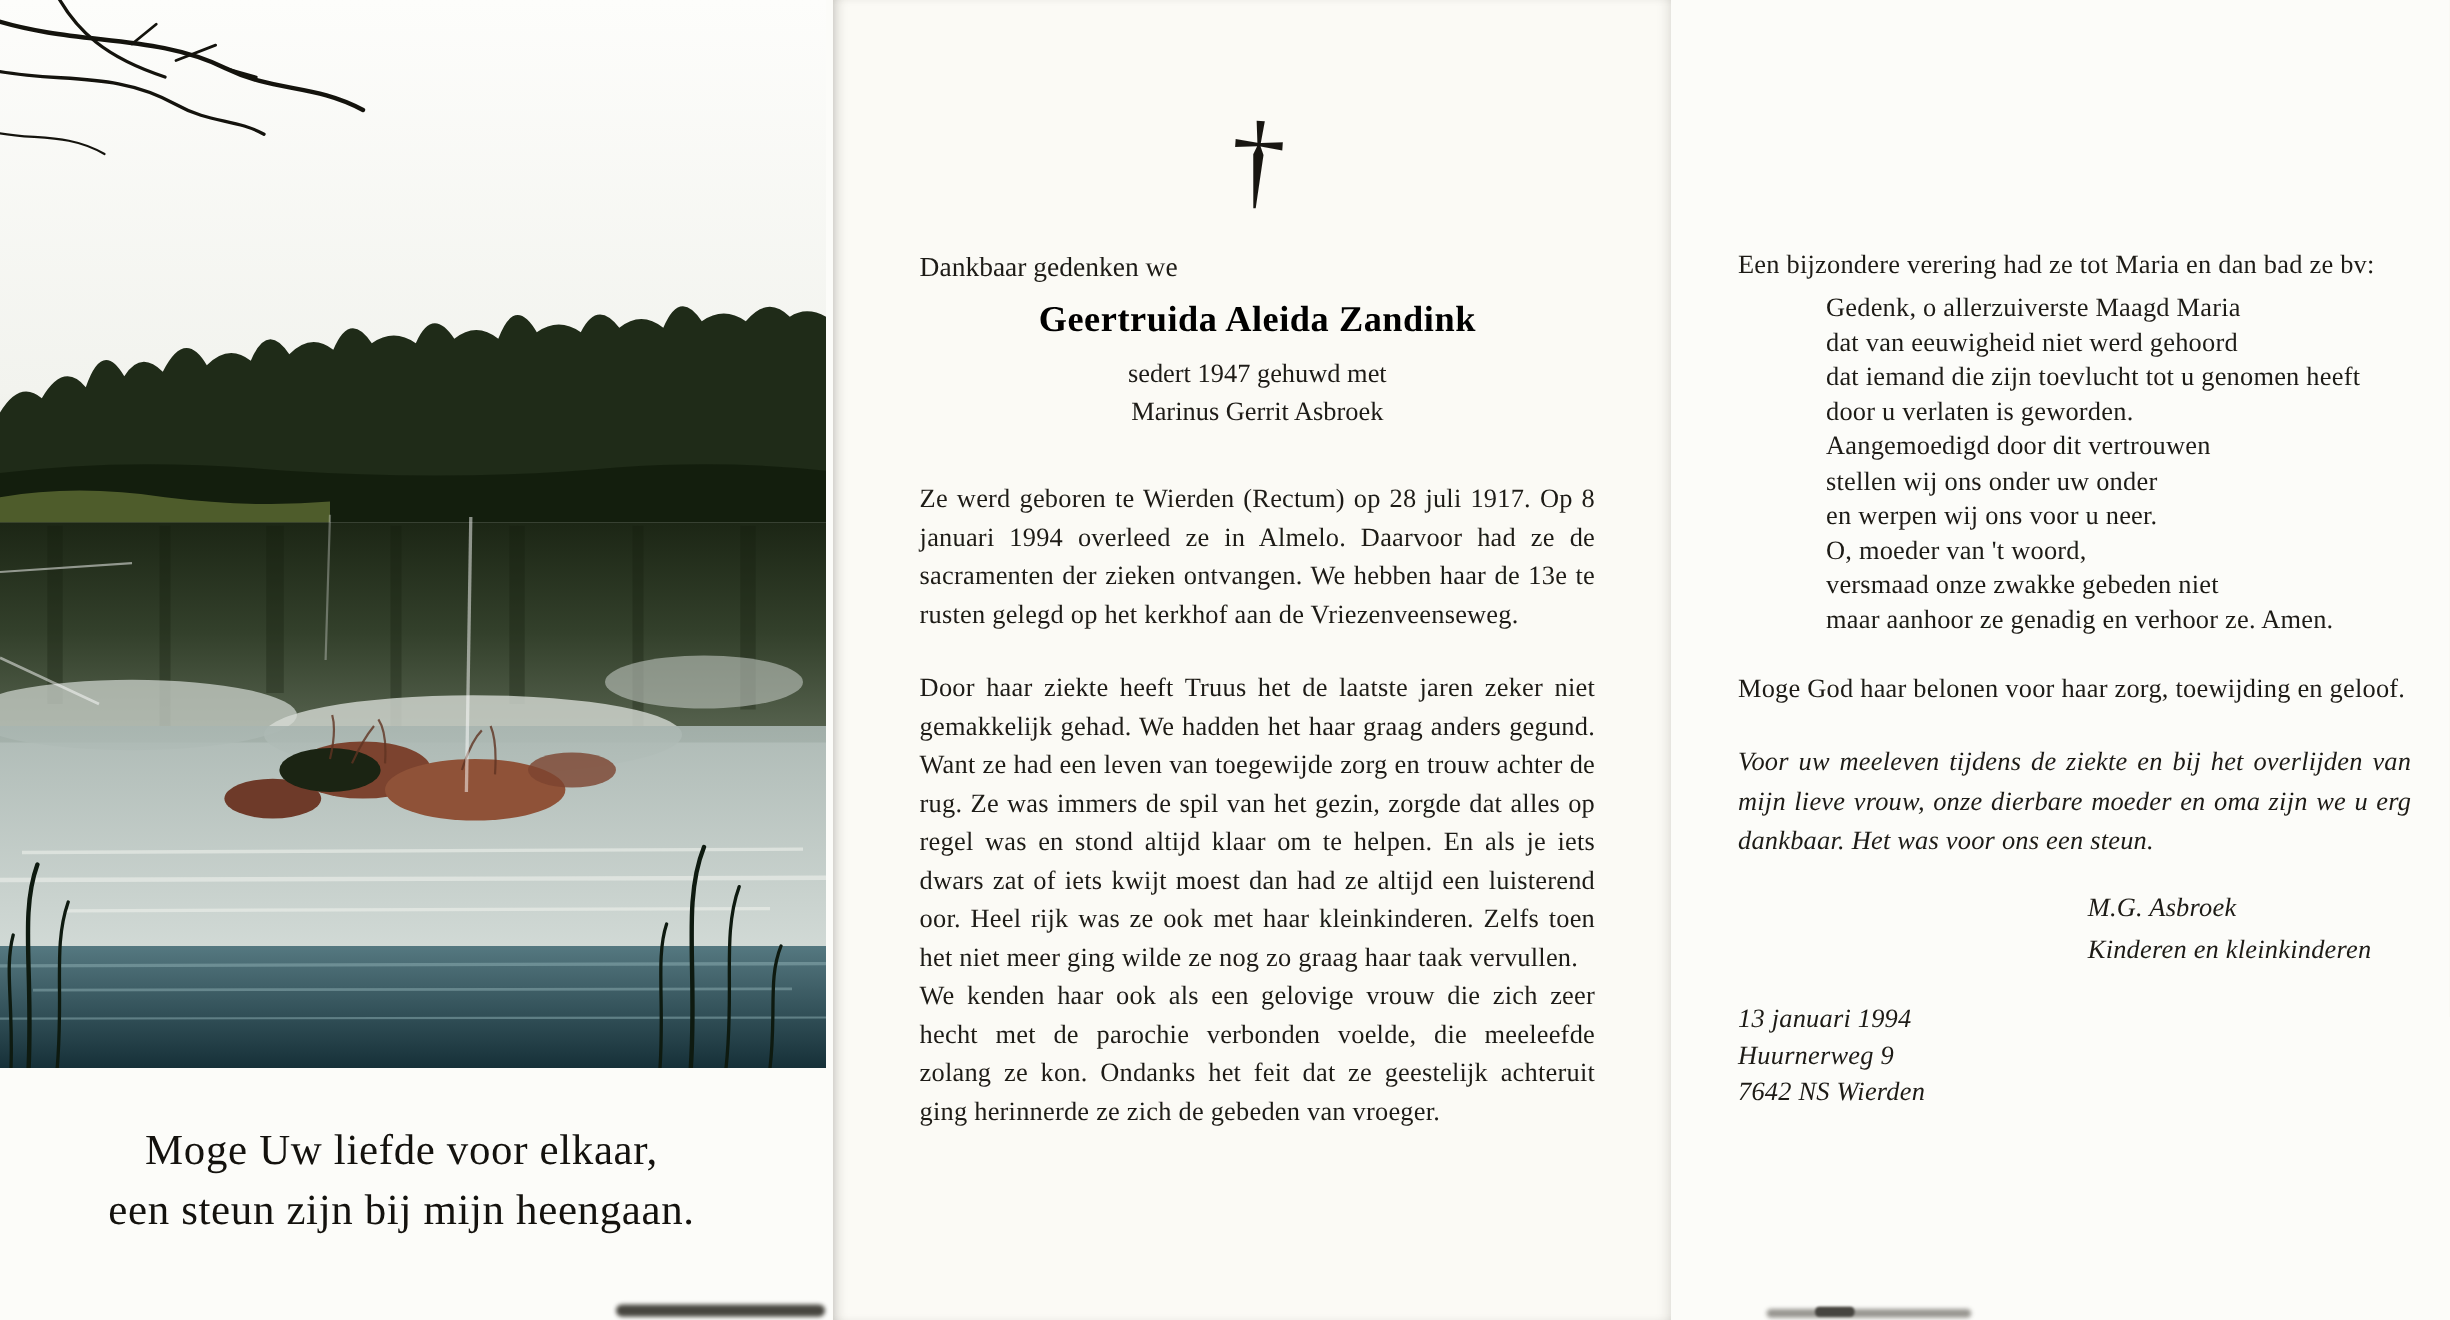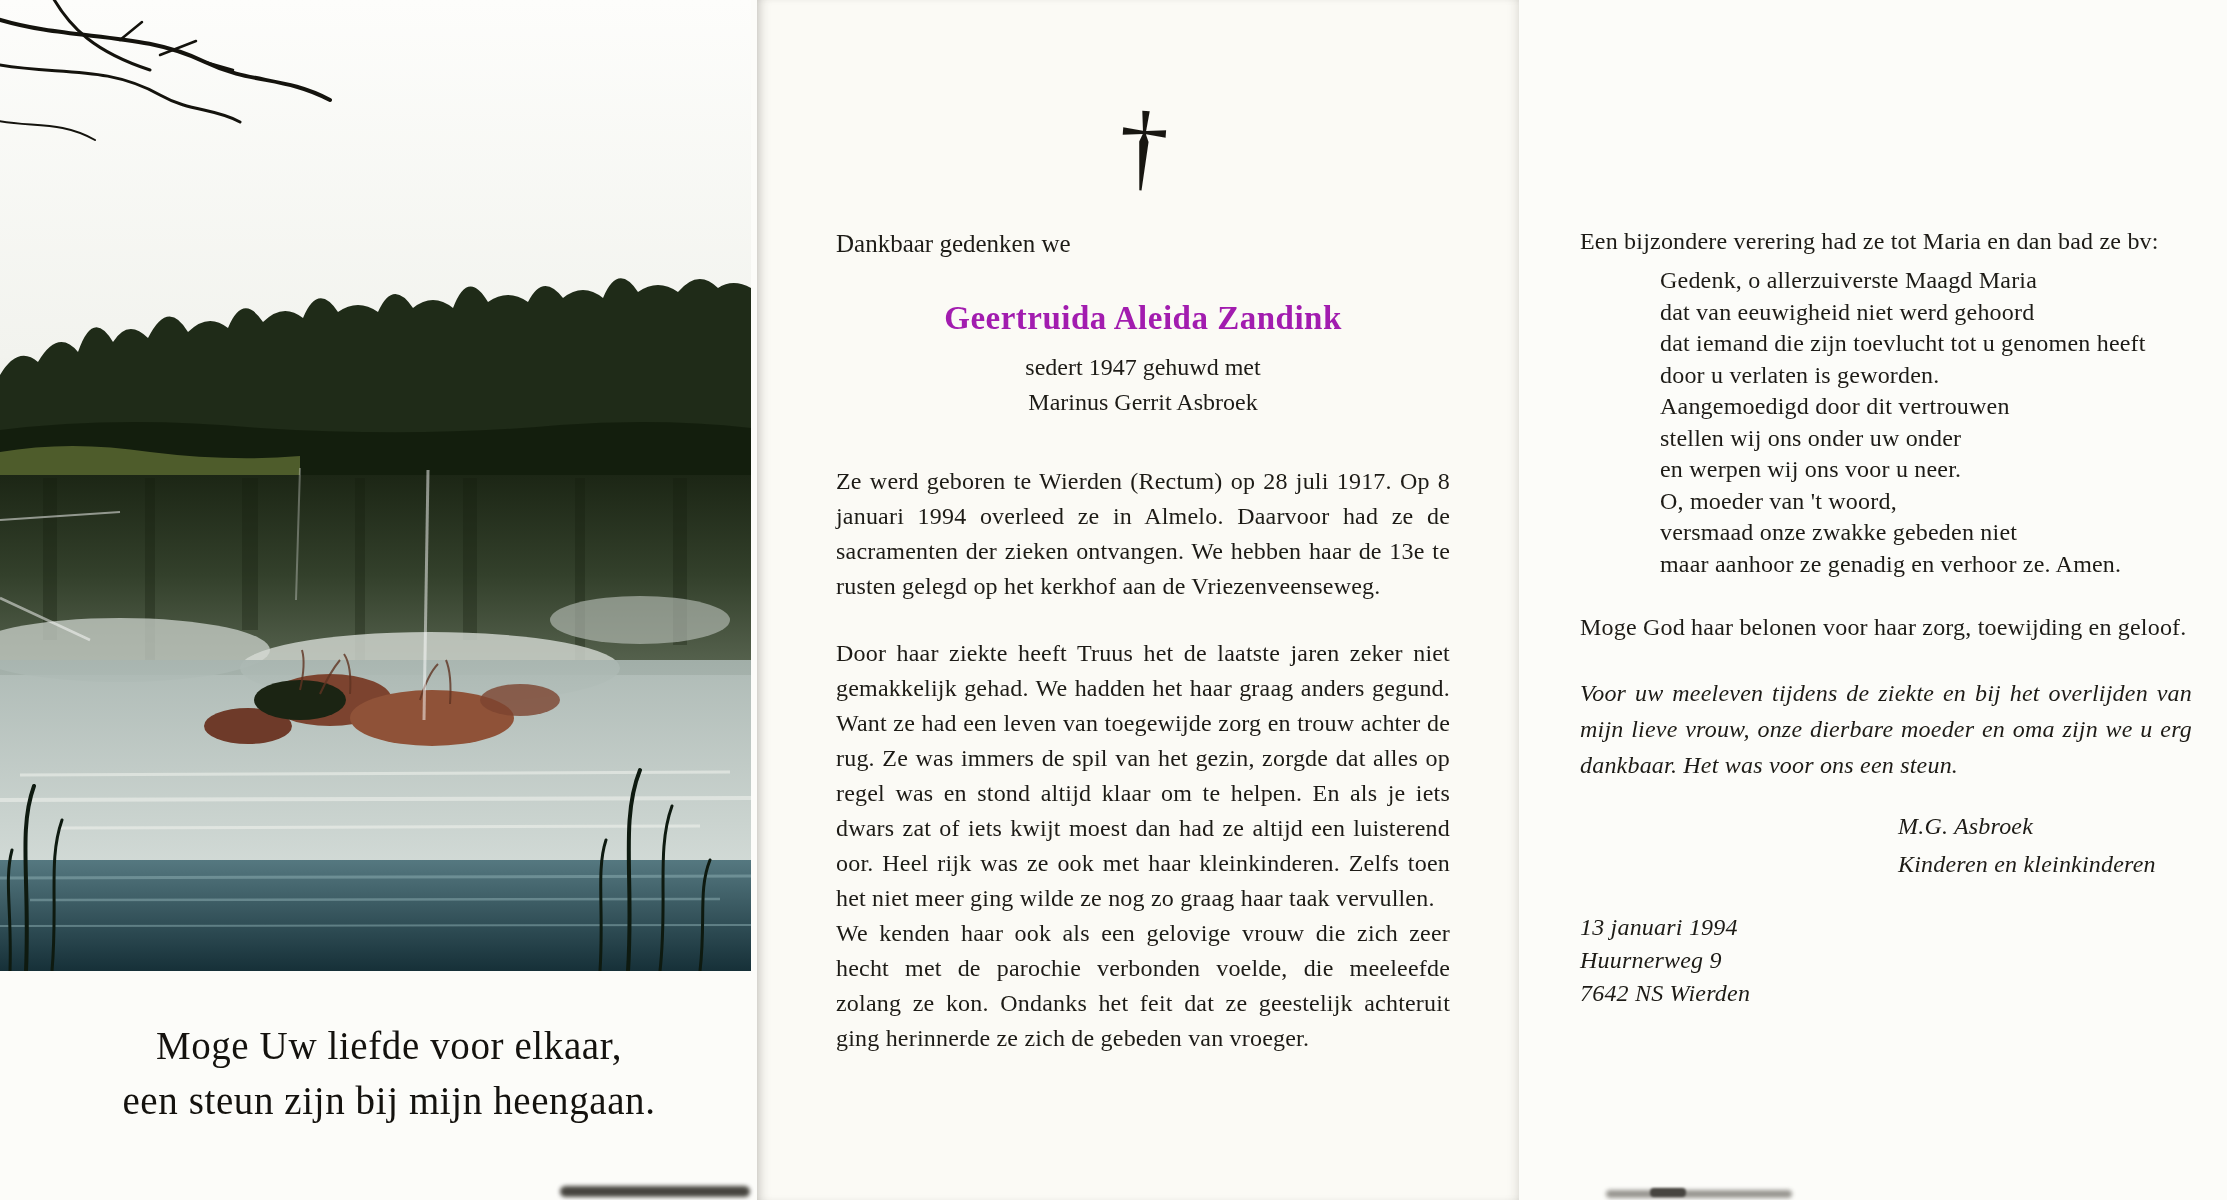--- a/index.html
+++ b/index.html
@@ -20,42 +20,42 @@
   .mid-card {
     position:absolute; left:757px; top:0;
     width:762px; height:1200px;
     background:#fbfaf5;
     box-shadow: inset 9px 0 14px -10px rgba(40,36,28,.4),
                 inset -9px 0 14px -11px rgba(40,36,28,.25);
   }
   .photo-wrap { position:absolute; left:0; top:0; width:751px; height:971px; }
   .photo-wrap svg { display:block; }
   .caption {
-    position:absolute; left:64px; top:1018px; width:650px;
+    position:absolute; left:40px; top:1018px; width:650px;
     text-align:center;
     font-size:39px; line-height:55px;
     letter-spacing:.6px;
     color:#14120e;
   }
   .mid-col {
     position:absolute; left:836px; top:96px; width:614px;
     font-size:24px; line-height:35px;
   }
   .cross-row { text-align:center; height:104px; }
   .cross {
     display:inline-block;
     font-size:98px; line-height:100px;
     transform:rotate(4deg);
     color:#181611;
   }
   .intro-line { margin-top:26px; font-size:25px; }
   .name {
-    margin-top:40px; text-align:center;
+    margin-top:13px; text-align:center;
     font-size:33px; font-weight:700; letter-spacing:.5px;
-    color:#a21caf;
+    color:#000000;
   }
   .married { margin-top:14px; text-align:center; font-size:24px; line-height:35px; }
   .body-par { text-align:justify; letter-spacing:.2px; }
   .p1 { margin-top:44px; }
   .p2 { margin-top:32px; }
   .right-col {
     position:absolute; left:1580px; top:224px; width:612px;
     font-size:24px; line-height:35px; letter-spacing:.2px;
   }
   .right-intro { text-align:justify; }

